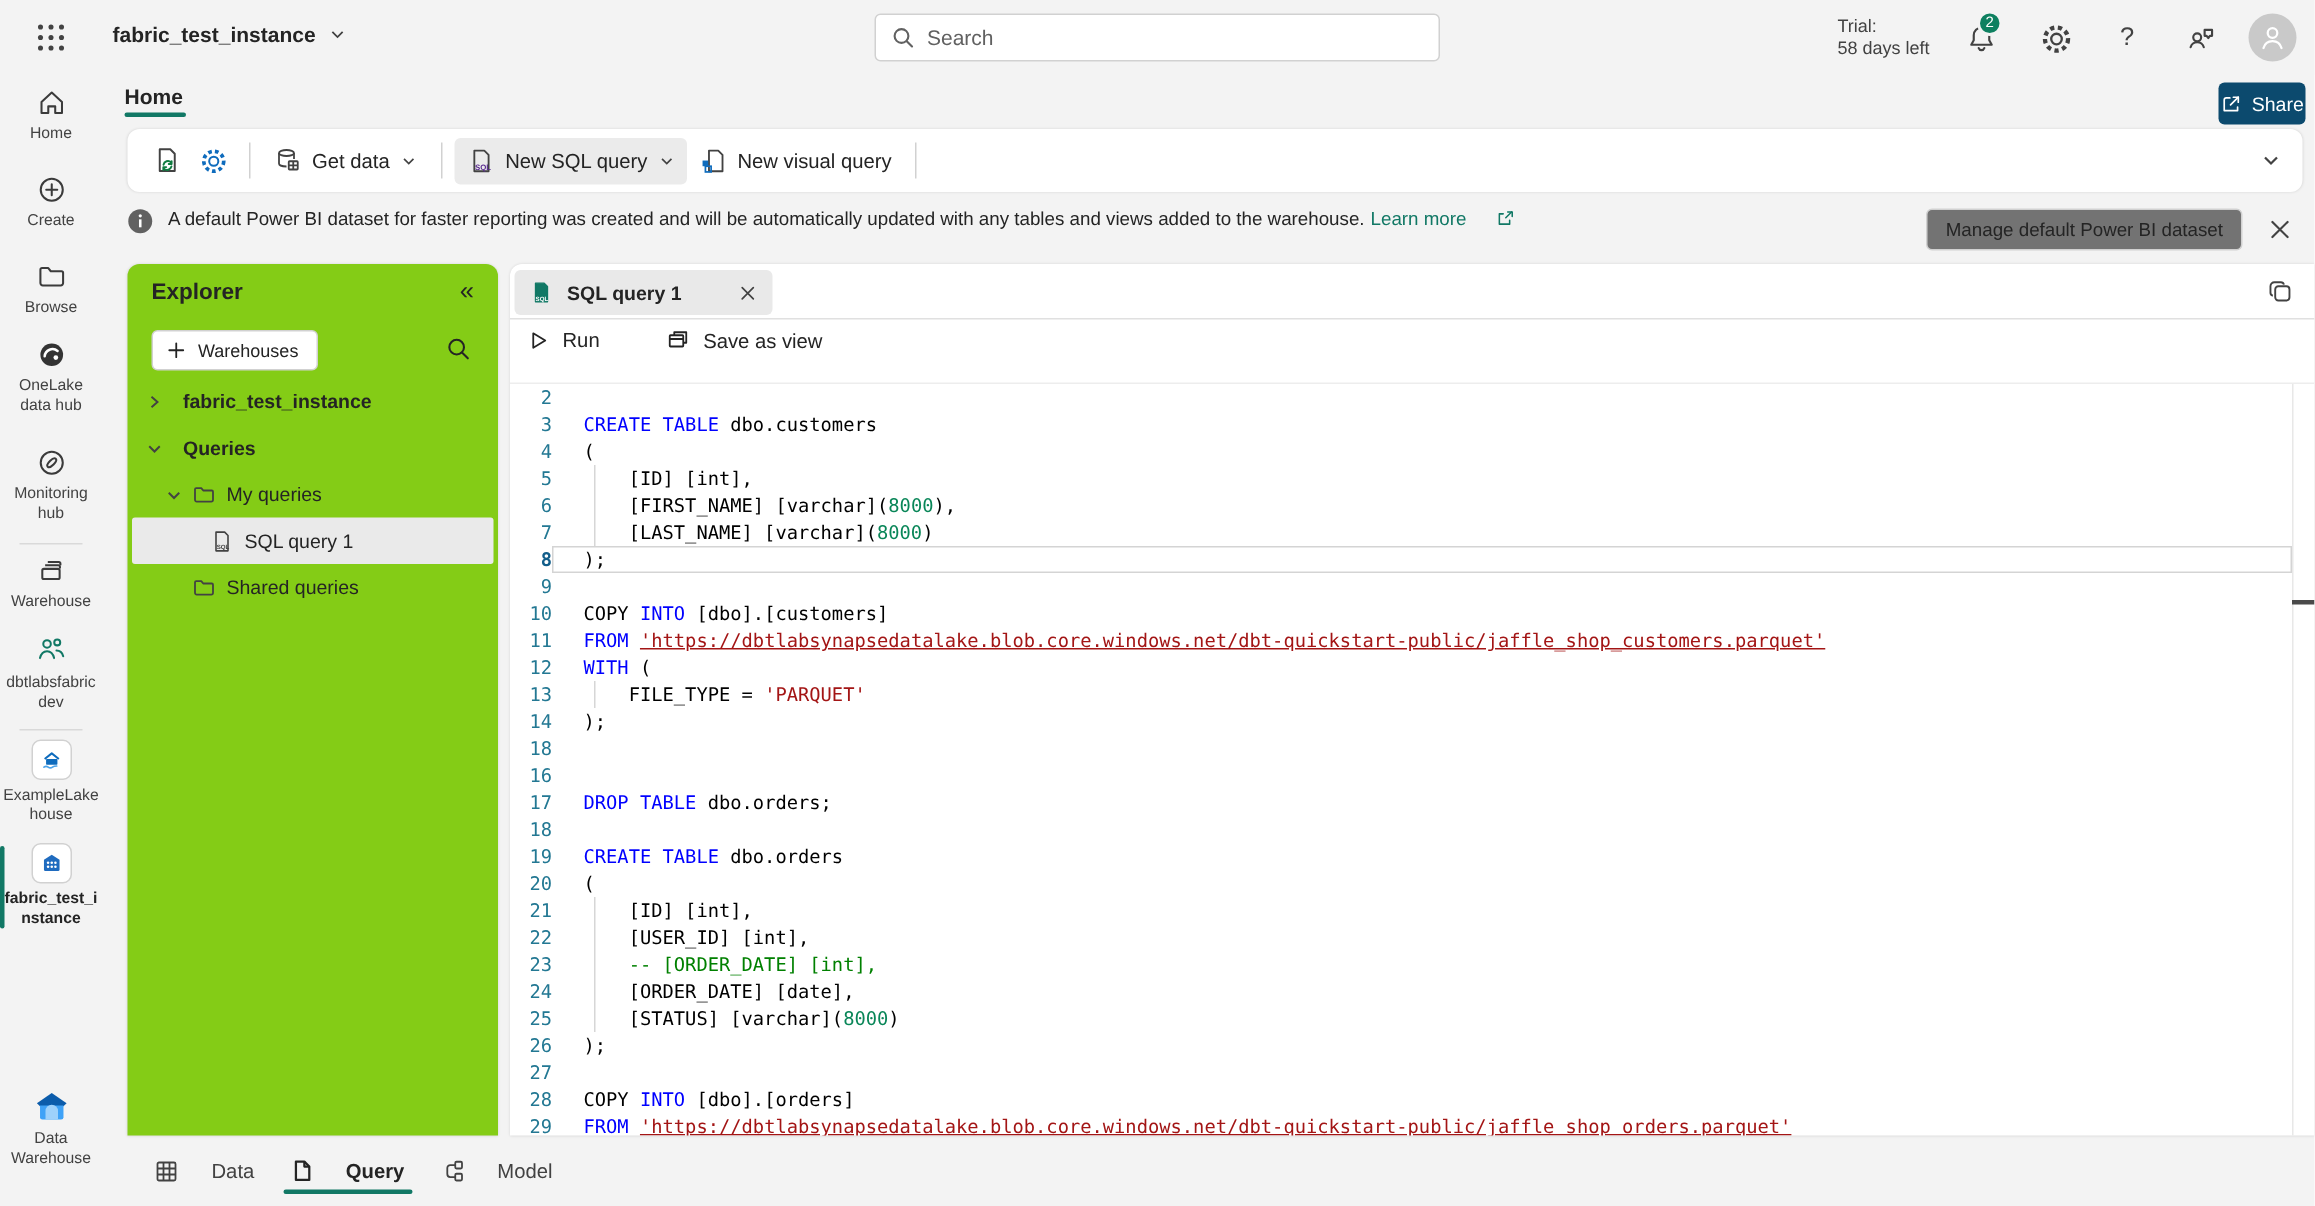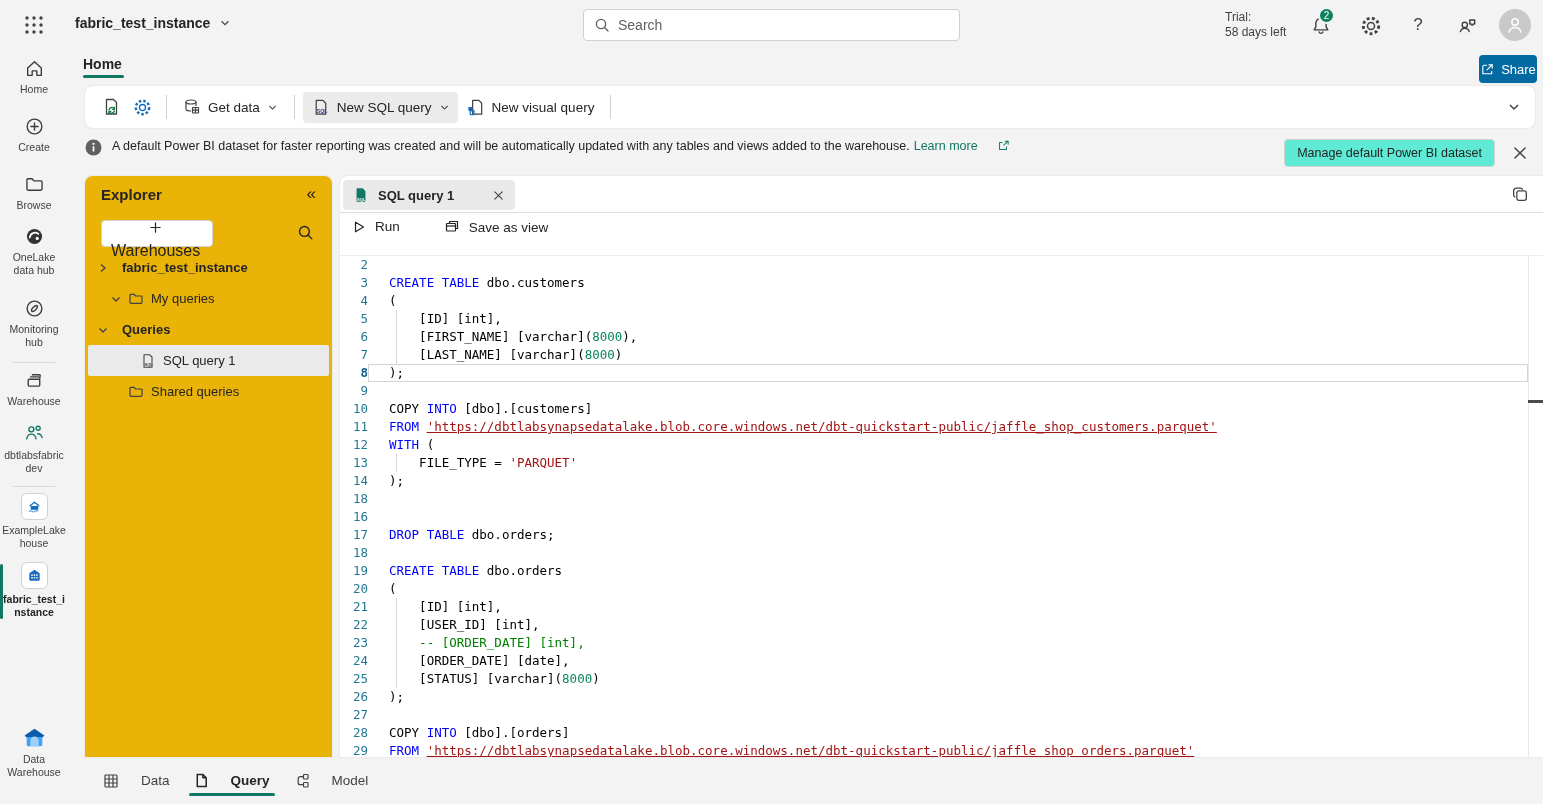--- a/index.html
+++ b/index.html
@@ -16,49 +16,49 @@
   .searchbox input::placeholder { color:#616161; }
   .trial { position:absolute; left:1225px; top:10px; font-size:12px; line-height:15px; color:#424242; }
   .tb-icon { position:absolute; top:15px; width:22px; height:22px; color:#424242; cursor:pointer; }
   .badge { position:absolute; left:1318px; top:7px; width:17px; height:17px; border-radius:50%; background:#0e8060; color:#fff; font-size:10px; display:flex; align-items:center; justify-content:center; border:2px solid #f3f3f3; }
   .help-glyph { font-size:17px; color:#424242; font-weight:400; }
   .avatar { position:absolute; left:1499px; top:9px; width:32px; height:32px; border-radius:50%; background:#c9c9c9; display:flex; align-items:center; justify-content:center; cursor:pointer; }
 
   
   .ribbon-tab { position:absolute; left:83px; top:56px; font-size:14px; font-weight:600; cursor:pointer; }
   .ribbon-tab::after { content:''; position:absolute; left:0; right:-2px; bottom:-6px; height:3px; border-radius:2px; background:#117865; }
-  .share-btn { position:absolute; top:55px; left:1479px; width:58px; height:28px; background:#0369a1; color:#fff; border:none; border-radius:4px; font-size:13px; font-family:inherit; display:flex; align-items:center; justify-content:center; gap:6px; cursor:pointer; padding:0 18px; }
+  .share-btn { position:absolute; top:55px; left:1479px; width:58px; height:28px; background:#0c4a6e; color:#fff; border:none; border-radius:4px; font-size:13px; font-family:inherit; display:flex; align-items:center; justify-content:center; gap:6px; cursor:pointer; padding:0 18px; }
   .toolbar-card { position:absolute; left:85px; top:86px; width:1450px; height:42px; background:#fff; border-radius:8px; box-shadow:0 0 2px rgba(0,0,0,.12); display:flex; align-items:center; padding:0 10px; }
   .tb-btn { display:flex; align-items:center; gap:7px; font-size:13.5px; color:#242424; padding:6px 8px; border-radius:4px; cursor:pointer; background:transparent; border:none; font-family:inherit; }
   .tb-btn.hl { background:#ebebeb; }
   .v-div { width:1px; height:24px; background:#d1d1d1; margin:0 8px; }
   .ribbon-collapse { position:absolute; right:14px; top:14px; width:14px; height:14px; color:#424242; cursor:pointer; }
 
   
   .banner { position:absolute; left:85px; top:139px; width:1450px; height:30px; display:flex; align-items:flex-start; }
   .banner-text { font-size:12.5px; color:#242424; margin-left:10px; }
   .learn-more { color:#117865; text-decoration:none; margin-left:4px; font-size:12.5px; display:inline-flex; align-items:center; gap:19px; cursor:pointer; }
-  .manage-btn { position:absolute; right:40px; top:0; height:28px; padding:0 12px; background:#5eead4; border:1px solid #d1d1d1; border-radius:4px; font-size:12.5px; font-family:inherit; color:#242424; cursor:pointer; }
+  .manage-btn { position:absolute; right:40px; top:0; height:28px; padding:0 12px; background:#737373; border:1px solid #d1d1d1; border-radius:4px; font-size:12.5px; font-family:inherit; color:#242424; cursor:pointer; }
   .banner-close { position:absolute; right:6px; top:5px; width:18px; height:18px; color:#424242; cursor:pointer; }
 
   
   .rail { position:absolute; left:0; top:50px; width:68px; height:754px; }
   .rail-item { position:absolute; left:0; width:68px; display:flex; flex-direction:column; align-items:center; gap:4px; cursor:pointer; color:#3b3b3b; }
   .rail-label { font-size:10.5px; line-height:13px; color:#424242; text-align:center; width:64px; }
   .break { word-break:break-all; }
   .rail-div { position:absolute; left:13px; width:42px; height:1px; background:#d9d9d9; }
   .rail-item.selected .rail-label { font-weight:700; color:#242424; }
   .rail-item.selected::before { content:''; position:absolute; left:0; top:2px; bottom:0; width:3px; border-radius:2px; background:#117865; }
   .tile { width:27px; height:27px; border:1px solid #d1d1d1; border-radius:6px; background:#fff; display:flex; align-items:center; justify-content:center; }
 
   
-  .explorer { position:absolute; left:85px; top:176px; width:247px; height:581px; background:#eab308; border-radius:8px 8px 0 0; box-shadow:0 0 2px rgba(0,0,0,.12); }
+  .explorer { position:absolute; left:85px; top:176px; width:247px; height:581px; background:#84cc16; border-radius:8px 8px 0 0; box-shadow:0 0 2px rgba(0,0,0,.12); }
   .exp-title { position:absolute; left:16px; top:10px; font-size:15px; font-weight:700; }
   .exp-collapse { position:absolute; right:16px; top:8px; font-size:17px; color:#242424; cursor:pointer; }
-  .warehouses-btn { position:absolute; left:16px; top:44px; height:27px; padding:0 12px 0 9px; border:1px solid #d1d1d1; border-radius:4px; background:#fff; font-size:16px; font-family:inherit; color:#242424; display:flex; align-items:center; gap:8px; cursor:pointer;flex-direction:column; }
+  .warehouses-btn { position:absolute; left:16px; top:44px; height:27px; padding:0 12px 0 9px; border:1px solid #d1d1d1; border-radius:4px; background:#fff; font-size:12px; font-family:inherit; color:#242424; display:flex; align-items:center; gap:8px; cursor:pointer; }
   .exp-search { position:absolute; right:18px; top:48px; width:17px; height:17px; color:#242424; cursor:pointer; }
   .tree { position:absolute; left:0; top:76px; right:0; }
   .tree-row { height:31px; display:flex; align-items:center; font-size:13px; color:#242424; cursor:pointer; position:relative; }
   .tree-row.selected { background:#eaeaea; border-radius:2px; margin:0 3px; }
   .tr-bold { font-weight:600; }
   .chev { width:12px; height:12px; color:#424242; flex:none; }
 
   
   .editor-card { position:absolute; left:340px; top:176px; width:1203px; height:581px; background:#fff; border-radius:8px 0 0 0; box-shadow:0 0 2px rgba(0,0,0,.12); }
   .tab-row { position:absolute; left:0; top:0; right:0; height:37px; border-bottom:1px solid #e0e0e0; }
@@ -388,39 +388,39 @@
   <div class="tree">
     <div class="tree-row">
       <span class="chev" style="margin-left:12px">
           <svg viewBox="0 0 12 12" fill="none" stroke="#424242" stroke-width="1.3">
             <path d="M4 2.5l4 3.5-4 3.5"></path>
           </svg>
         </span>
       <span class="tr-bold" style="margin-left:13px">fabric_test_instance</span>
     </div>
     <div class="tree-row">
+      <span class="chev" style="margin-left:12px">
+          <svg viewBox="0 0 12 12" fill="none" stroke="#424242" stroke-width="1.3">
+            <path d="M2.5 4.5L6 8l3.5-3.5"></path>
+          </svg>
+        </span>
+      <span class="tr-bold" style="margin-left:13px">Queries</span>
+    </div>
+    <div class="tree-row">
       <span class="chev" style="margin-left:25px">
           <svg viewBox="0 0 12 12" fill="none" stroke="#424242" stroke-width="1.3">
             <path d="M2.5 4.5L6 8l3.5-3.5"></path>
           </svg>
         </span>
       <span style="margin-left:6px">
           <svg width="16" height="16" viewBox="0 0 16 16" fill="none" stroke="#424242" stroke-width="1.2" stroke-linejoin="round">
             <path d="M2 4.2a.8.8 0 0 1 .8-.8h3.4l1.3 1.6h5.7a.8.8 0 0 1 .8.8v5.4a1.2 1.2 0 0 1-1.2 1.2H3.2A1.2 1.2 0 0 1 2 11.2z"></path>
           </svg>
         </span>
       <span style="margin-left:7px">My queries</span>
-    </div>
-    <div class="tree-row">
-      <span class="chev" style="margin-left:12px">
-          <svg viewBox="0 0 12 12" fill="none" stroke="#424242" stroke-width="1.3">
-            <path d="M2.5 4.5L6 8l3.5-3.5"></path>
-          </svg>
-        </span>
-      <span class="tr-bold" style="margin-left:13px">Queries</span>
     </div>
     <div class="tree-row selected">
       <span style="margin-left:52px">
           <svg width="16" height="16" viewBox="0 0 18 18" fill="none">
             <path d="M4.5 2h6.5l2.5 2.5V16h-9z" stroke="#424242" stroke-width="1.2" stroke-linejoin="round"></path>
             <text x="5" y="15" font-size="4.6" fill="#424242" font-family="Liberation Sans, sans-serif" font-weight="700">SQL</text>
           </svg>
         </span>
       <span style="margin-left:7px">SQL query 1</span>
     </div>

